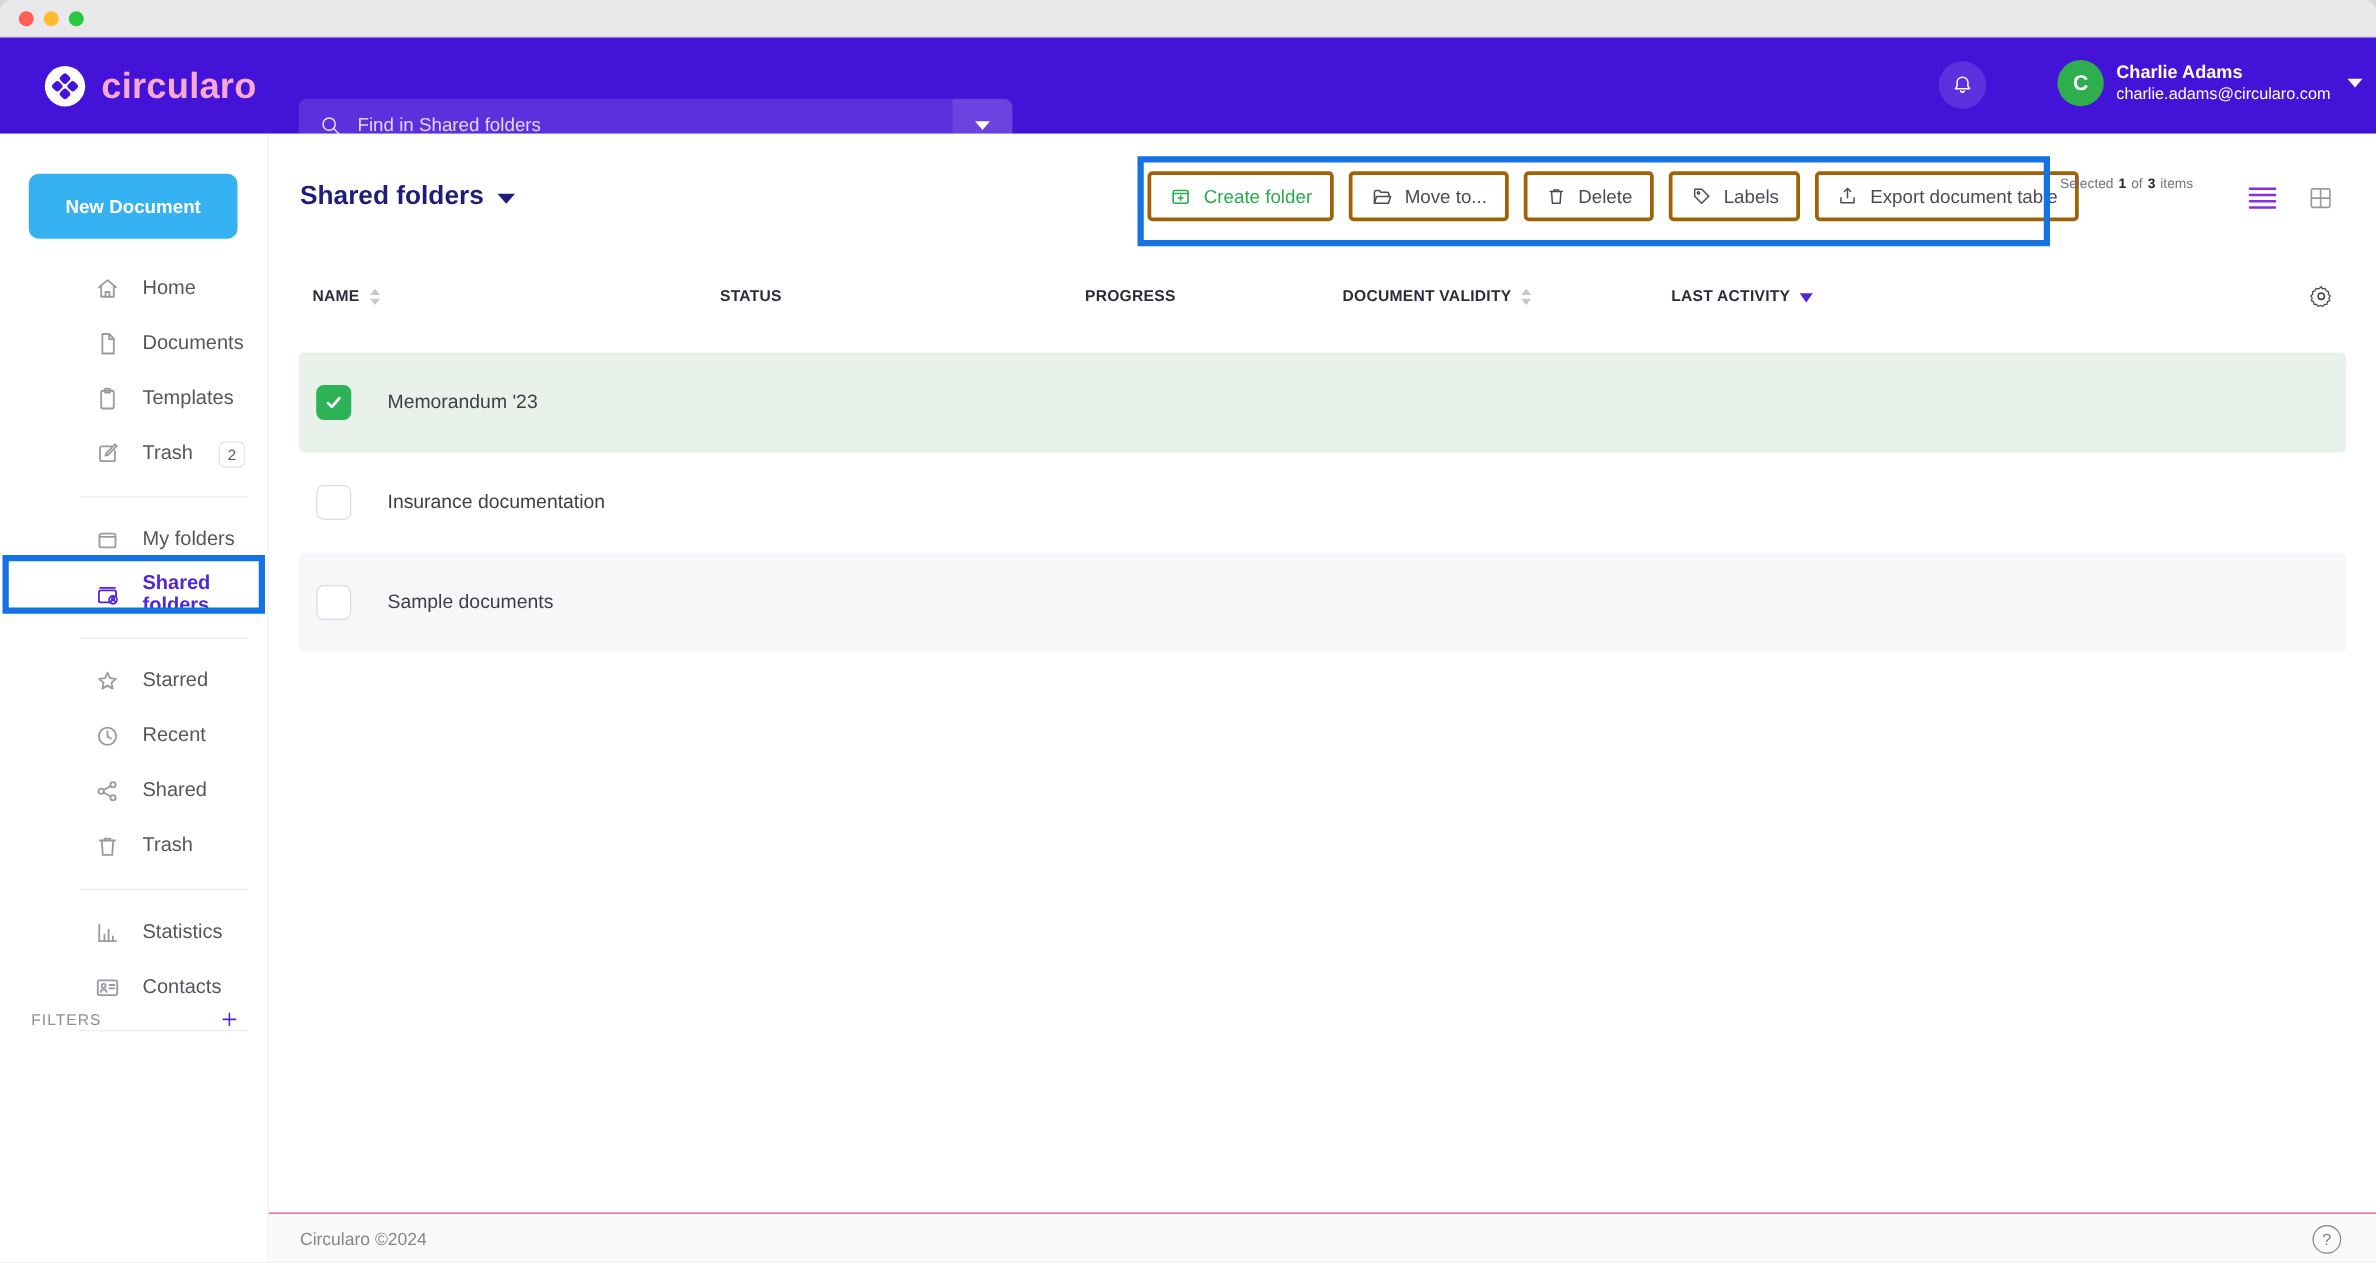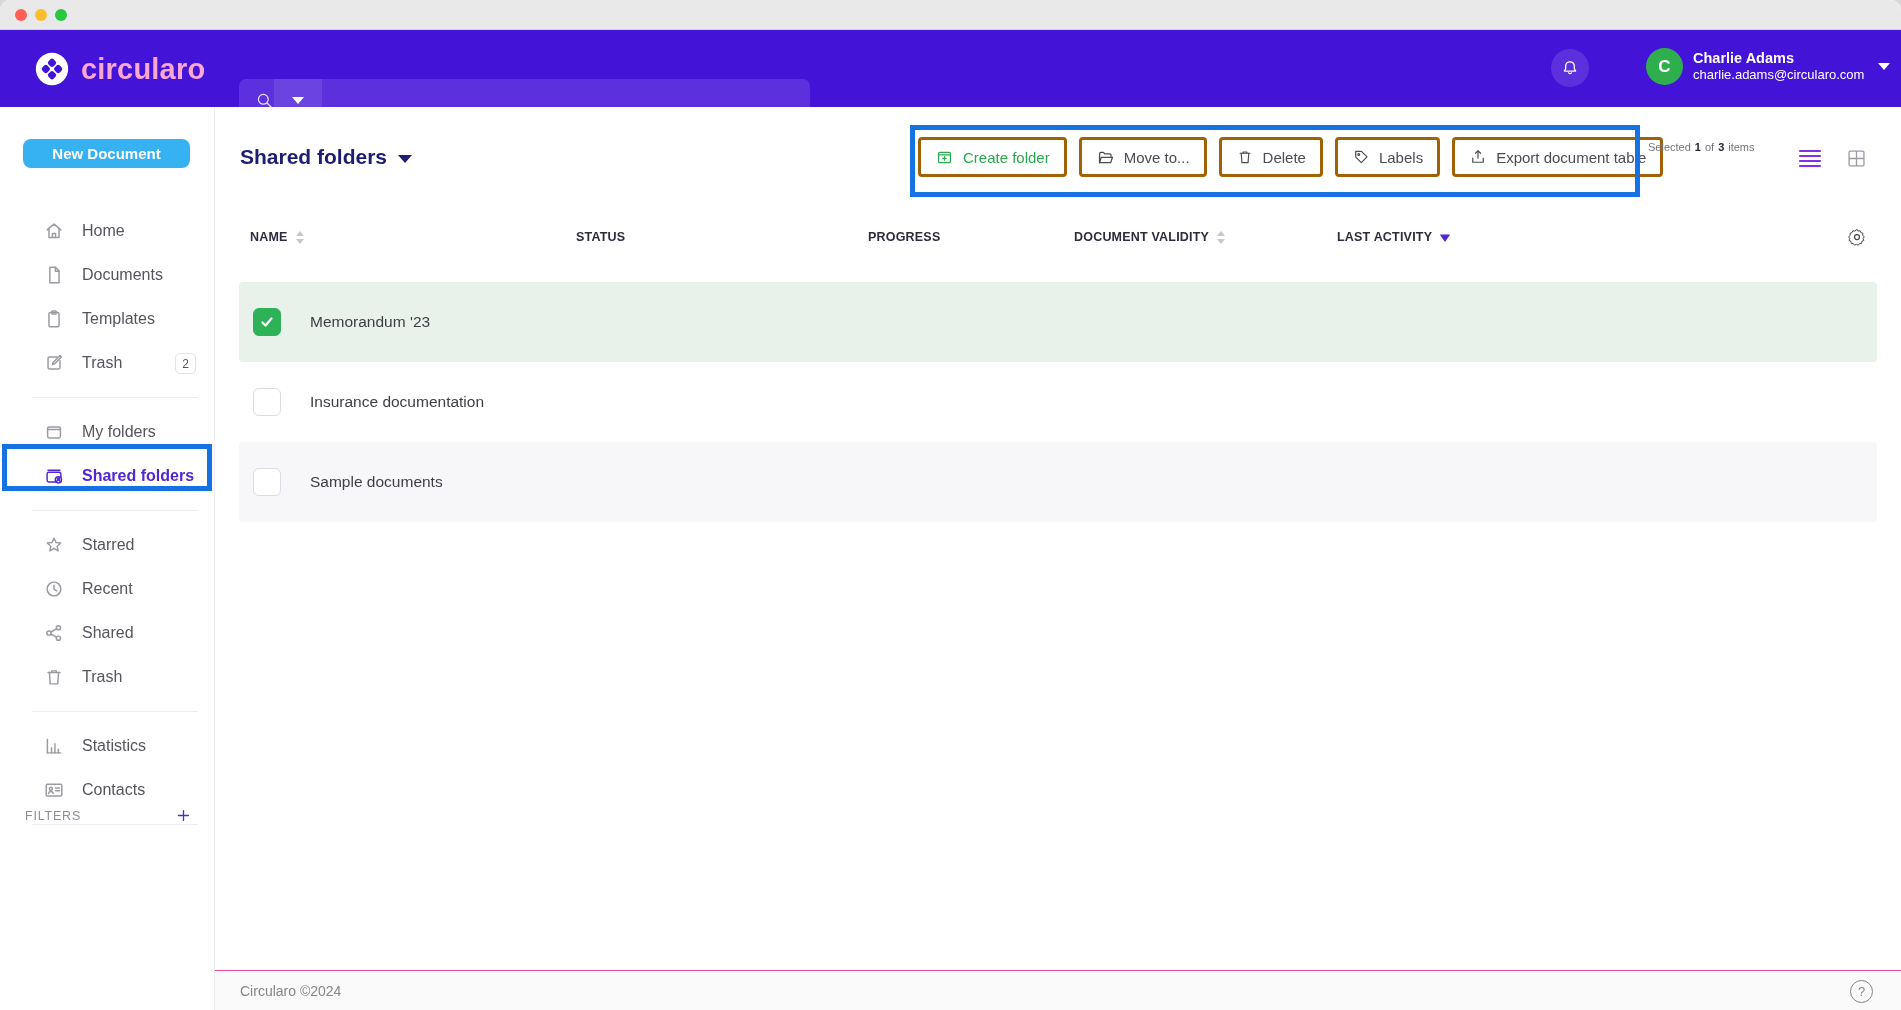--- a/index.html
+++ b/index.html
@@ -58,25 +58,25 @@
   .user-name { font-size:14.5px; font-weight:bold; }
   .user-email { font-size:13px; }
   .user-caret { margin-left:14px; width:0; height:0; border-left:6px solid transparent; border-right:6px solid transparent; border-top:7px solid #fff; }
 
   
   .sidebar {
     position:absolute; top:107px; left:0; width:215px; bottom:0;
     background:#fff; border-right:1px solid #ececf0;
   }
   .new-doc-btn {
-    position:absolute; left:23px; top:32px; width:167px; height:29px;
+    position:absolute; left:23px; top:32px; width:167px; height:52px;
     background:#36b2f3; color:#fff; border:none; border-radius:8px;
     font-size:15px; font-weight:bold; font-family:inherit; cursor:pointer;
   }
-  .nav { position:absolute; top:102px; left:16px; right:0; }
+  .nav { position:absolute; top:102px; left:0; right:0;padding-left:48px; }
   .nav-item {
     height:44px; display:flex; align-items:center; padding-left:27px; gap:17px;
     color:#55555e; font-size:16px; cursor:pointer; position:relative;
   }
   .nav-item .nicon { width:22px; height:22px; color:#9a9aa2; flex:0 0 auto; display:flex; }
   .nav-item.active { color:#5226d6; font-weight:bold; }
   .nav-item.active .nicon { color:#5226d6; }
   .nav-badge {
     position:absolute; right:18px; top:12px; min-width:21px; height:21px; padding:0 5px;
     border:1px solid #e3e3e8; border-radius:5px; background:#fff;
@@ -185,20 +185,21 @@
       <span class="brand-name">circularo</span>
     </div>
 
     <div class="searchbar">
       <span class="mag">
         <svg width="19" height="19" viewBox="0 0 24 24" fill="none" stroke="rgba(255,255,255,.85)" stroke-width="1.6">
           <circle cx="10.5" cy="10.5" r="6.2"></circle>
             <path d="M15.2 15.2 L20.5 20.5"></path>
         </svg>
       </span>
+      <input type="text" placeholder="Find in Shared folders" style="">
       <span class="search-caret-seg">
         <span class="caret-down-w"></span>
       </span>
     </div>
 
     <span class="bell-wrap">
       <span>
         <svg width="20" height="20" viewBox="0 0 24 24" fill="none" stroke="#ffffff" stroke-width="1.5" stroke-linecap="round" stroke-linejoin="round">
           <path d="M12 4.5c-3 0-5.2 2.3-5.2 5.2v3.4L5.2 15.6h13.6l-1.6-2.5V9.7C17.2 6.8 15 4.5 12 4.5z"></path>
           <path d="M10.3 17.8a1.9 1.9 0 0 0 3.4 0"></path>

